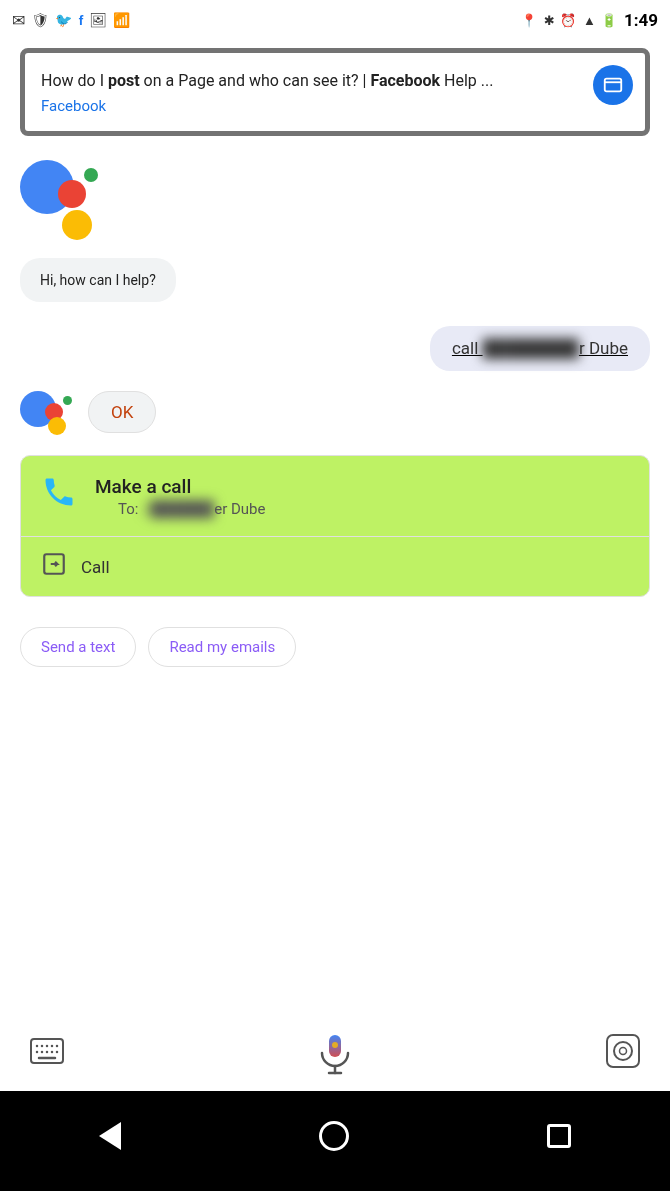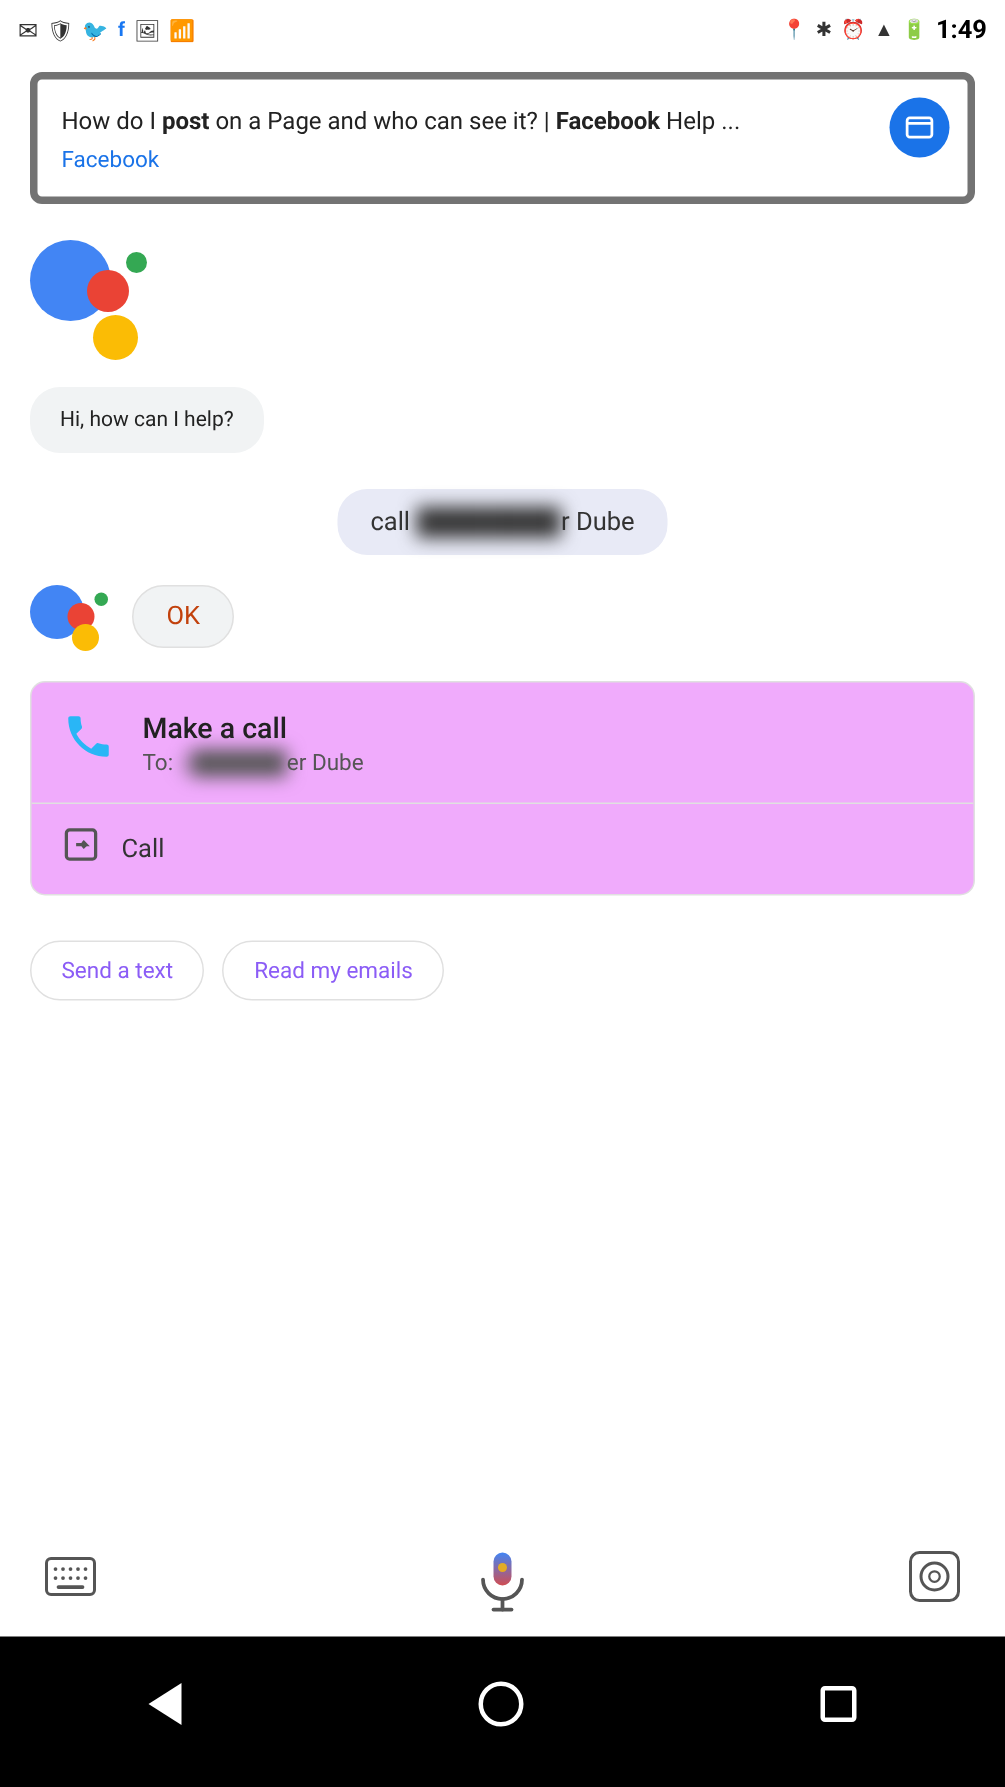--- a/index.html
+++ b/index.html
@@ -91,23 +91,24 @@
       padding: 14px 20px;
       display: inline-block;
       font-size: 14px;
       color: #222;
       margin-bottom: 16px;
     }
 
     
     .user-message-row {
       display: flex;
-      justify-content: center;
+      justify-content: flex-end;
       padding: 0 20px;
       margin-bottom: 20px;
+      text-decoration: underline;
     }
     .user-bubble {
       background: #e8eaf6;
       border-radius: 20px;
       padding: 12px 22px;
       font-size: 17px;
       color: #333;
       max-width: 75%;
     }
     .blur-text {
@@ -130,21 +131,21 @@
       padding: 10px 22px;
       font-size: 17px;
       color: #c2410c;
     }
 
     
     .call-card {
       margin: 0 20px 20px 20px;
       border: 1px solid #e0e0e0;
       border-radius: 10px;
-      background: #f0abfc;
+      background: #bef264;
       overflow: hidden;
     }
     .call-card-top {
       padding: 18px 20px;
       display: flex;
       align-items: center;
       gap: 18px;
       border-bottom: 1px solid #e0e0e0;
     }
     .phone-icon {
@@ -154,20 +155,21 @@
     .call-card-info {}
     .call-card-title {
       font-size: 19px;
       font-weight: 500;
       color: #222;
     }
     .call-card-to {
       font-size: 15px;
       color: #555;
       margin-top: 2px;
+      margin-left: 23px;
     }
     .call-card-bottom {
       padding: 14px 20px;
       display: flex;
       align-items: center;
       gap: 14px;
     }
     .call-arrow-icon {
       font-size: 22px;
       color: #555;

